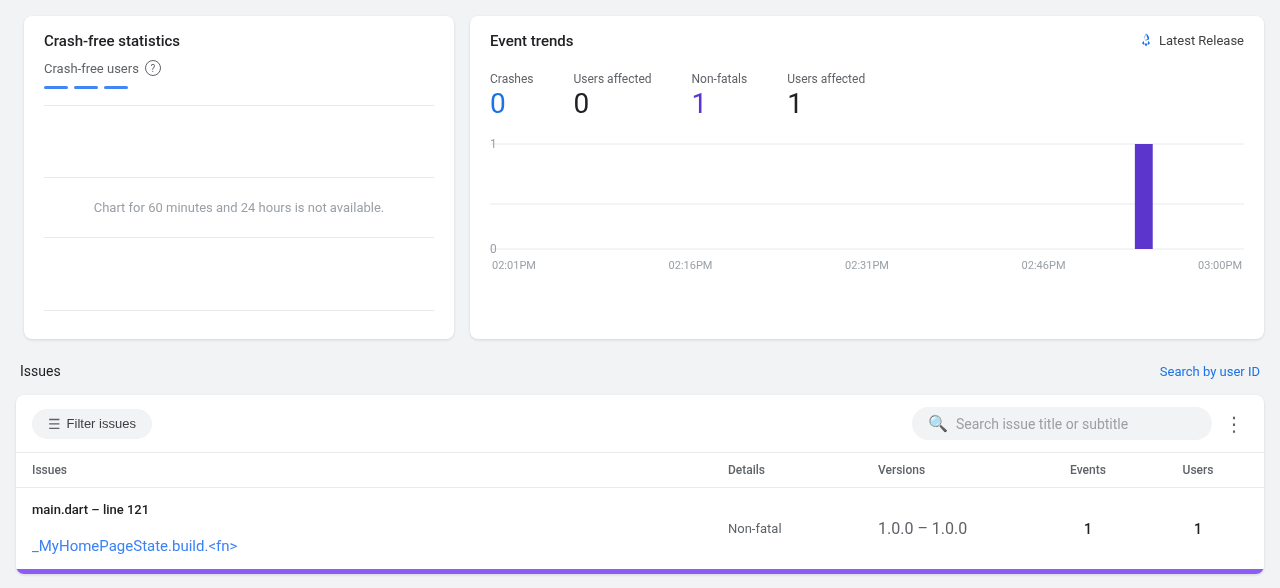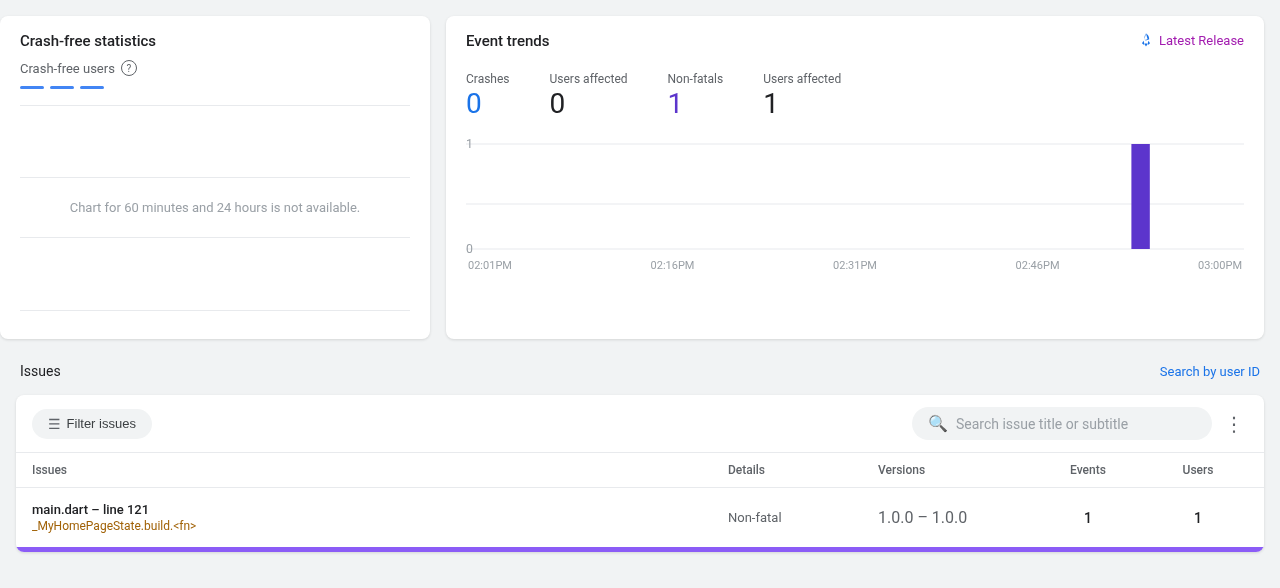--- a/index.html
+++ b/index.html
@@ -9,21 +9,21 @@
       font-size: 13px;
       color: #202124;
       min-height: 588px;
       width: 1280px;
       overflow: hidden;
     }
 
     .top-section {
       display: flex;
       gap: 16px;
-      padding: 16px 16px 8px 0;
+      padding: 16px 16px 8px 24px;
     }
 
     .card {
       background: #fff;
       border-radius: 8px;
       box-shadow: 0 1px 3px rgba(0,0,0,0.12);
       padding: 16px 20px;
     }
 
     .crash-free-card {
@@ -123,21 +123,21 @@
       display: flex;
       justify-content: space-between;
       align-items: flex-start;
       margin-bottom: 12px;
     }
 
     .latest-release-link {
       display: flex;
       align-items: center;
       gap: 5px;
-      color: #a21caf;
+      color: #404040;
       font-size: 13px;
       cursor: pointer;
       text-decoration: none;
     }
 
     .metrics-row {
       display: flex;
       gap: 40px;
       margin-bottom: 16px;
     }
@@ -293,23 +293,23 @@
       align-items: center;
     }
 
     .issue-title {
       font-size: 13px;
       font-weight: 500;
       color: #202124;
     }
 
     .issue-subtitle {
-      font-size: 12px;
-      color: #a16207;
-      margin-top: 2px;
+      font-size: 15px;
+      color: #3b82f6;
+      margin-top: 20px;
     }
 
     .cell-center { text-align: center; }
 
     .non-fatal-badge {
       color: #5f6368;
       font-size: 13px;
     }
 
     .version-text {

